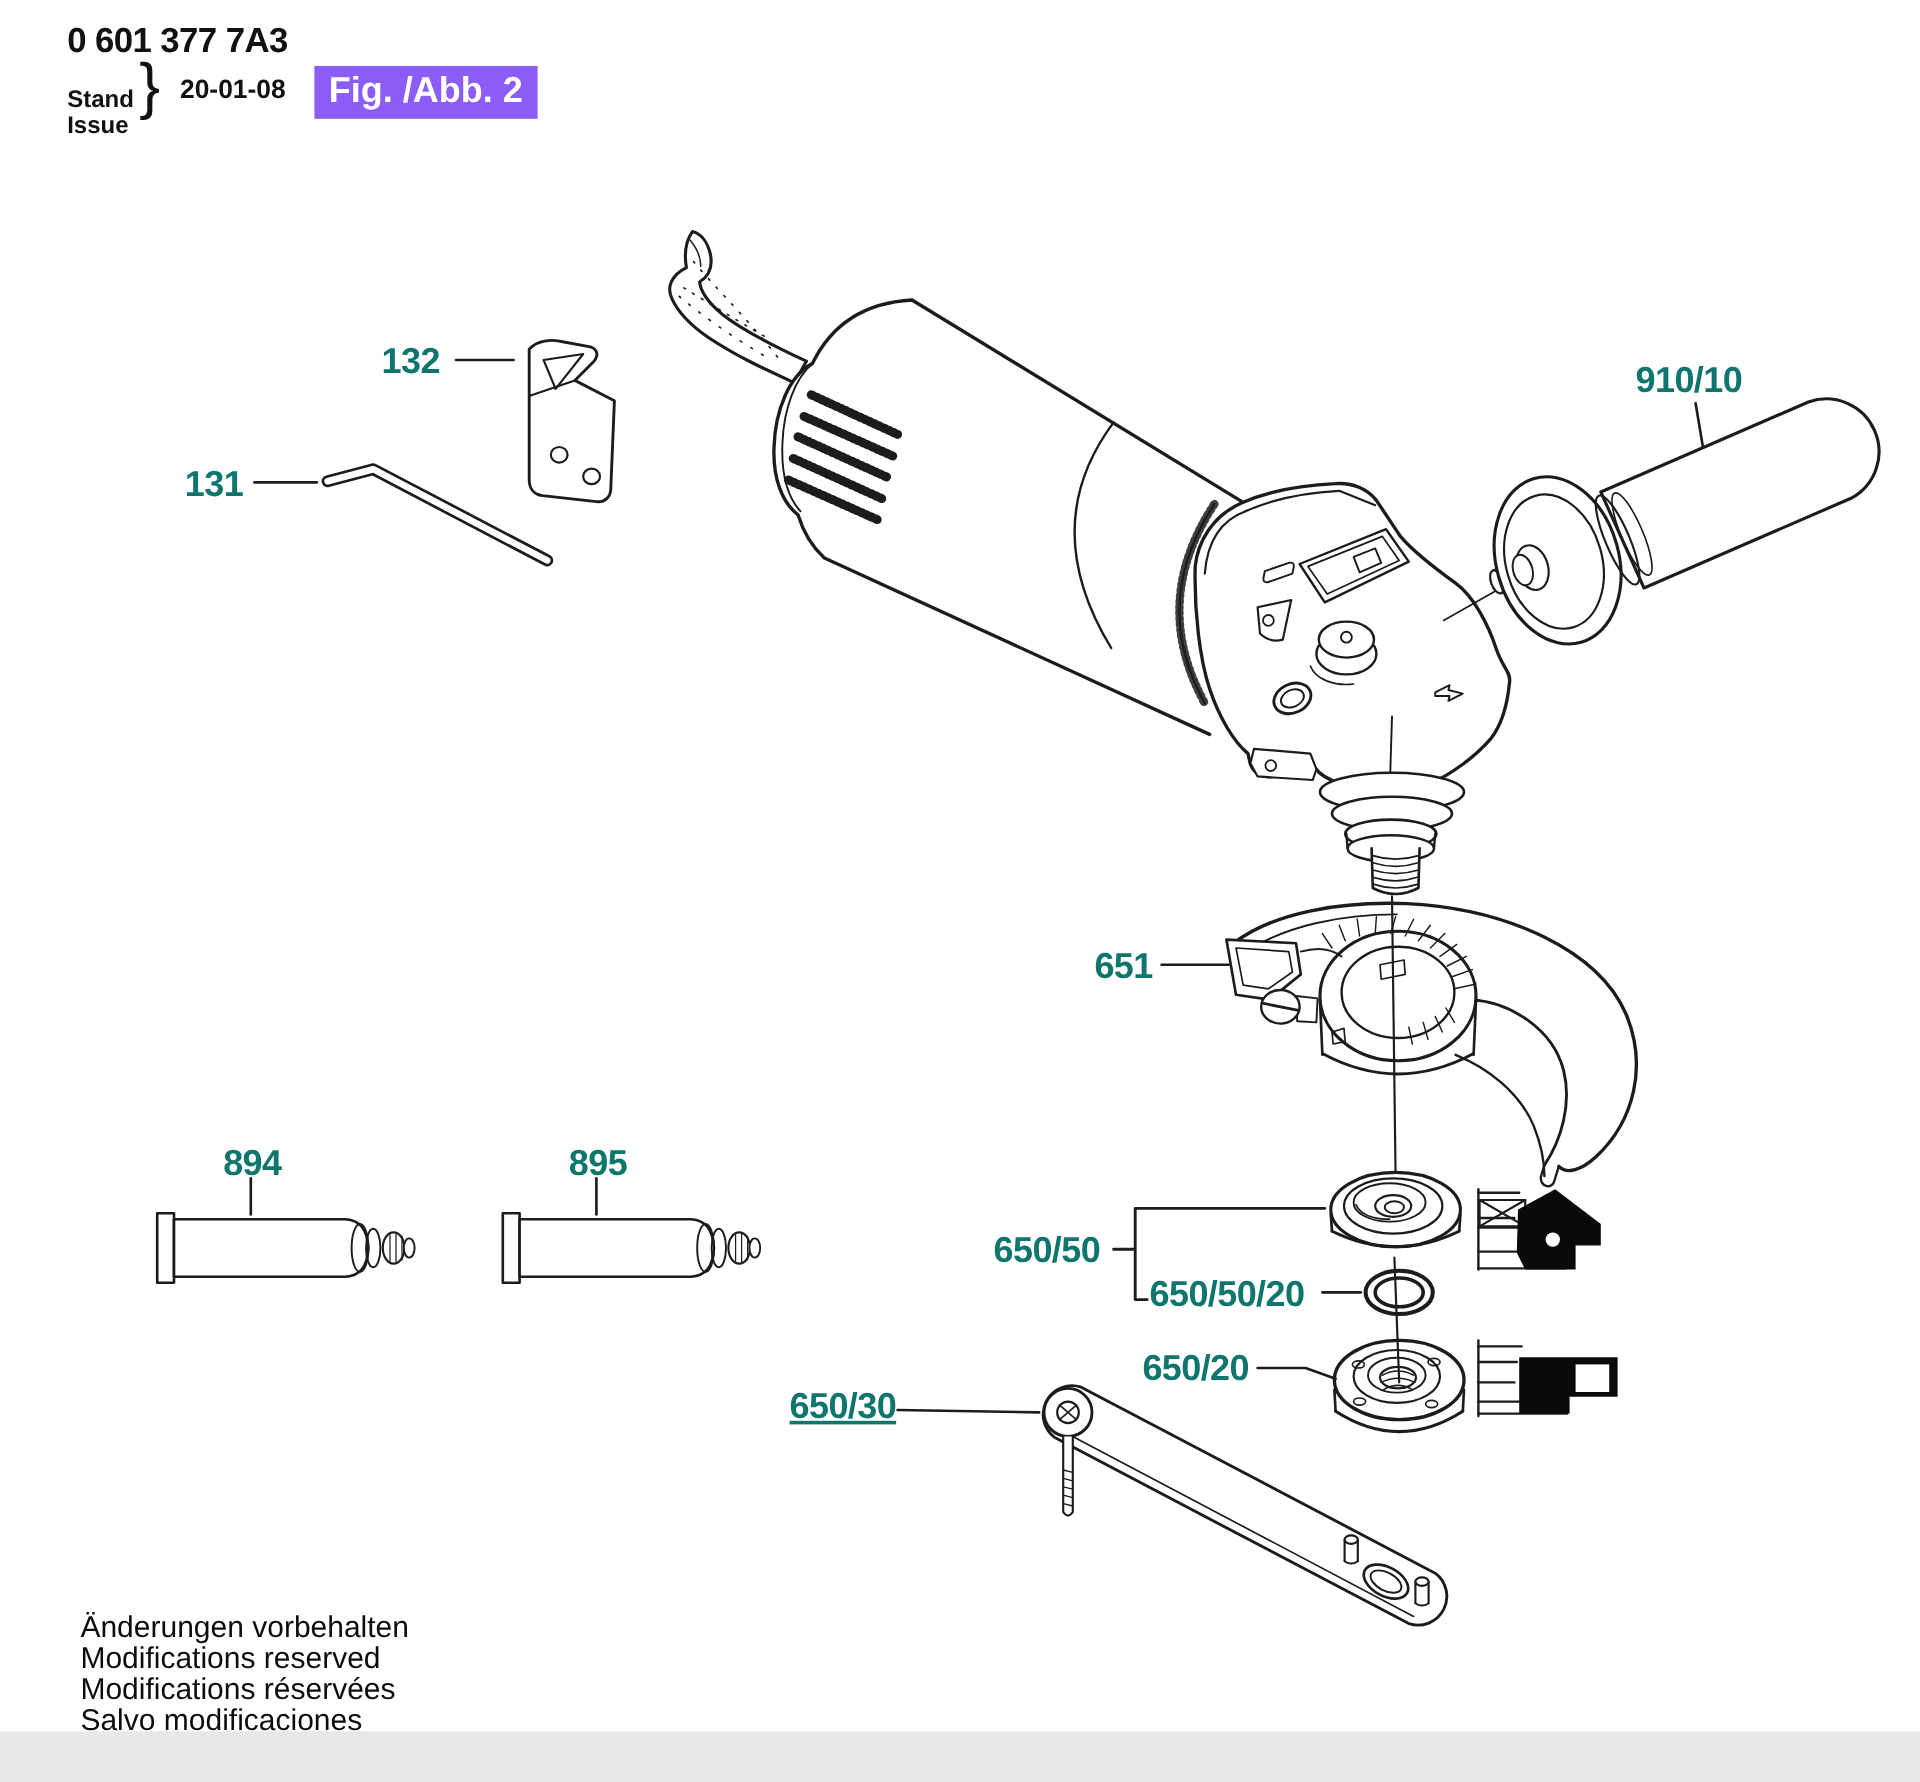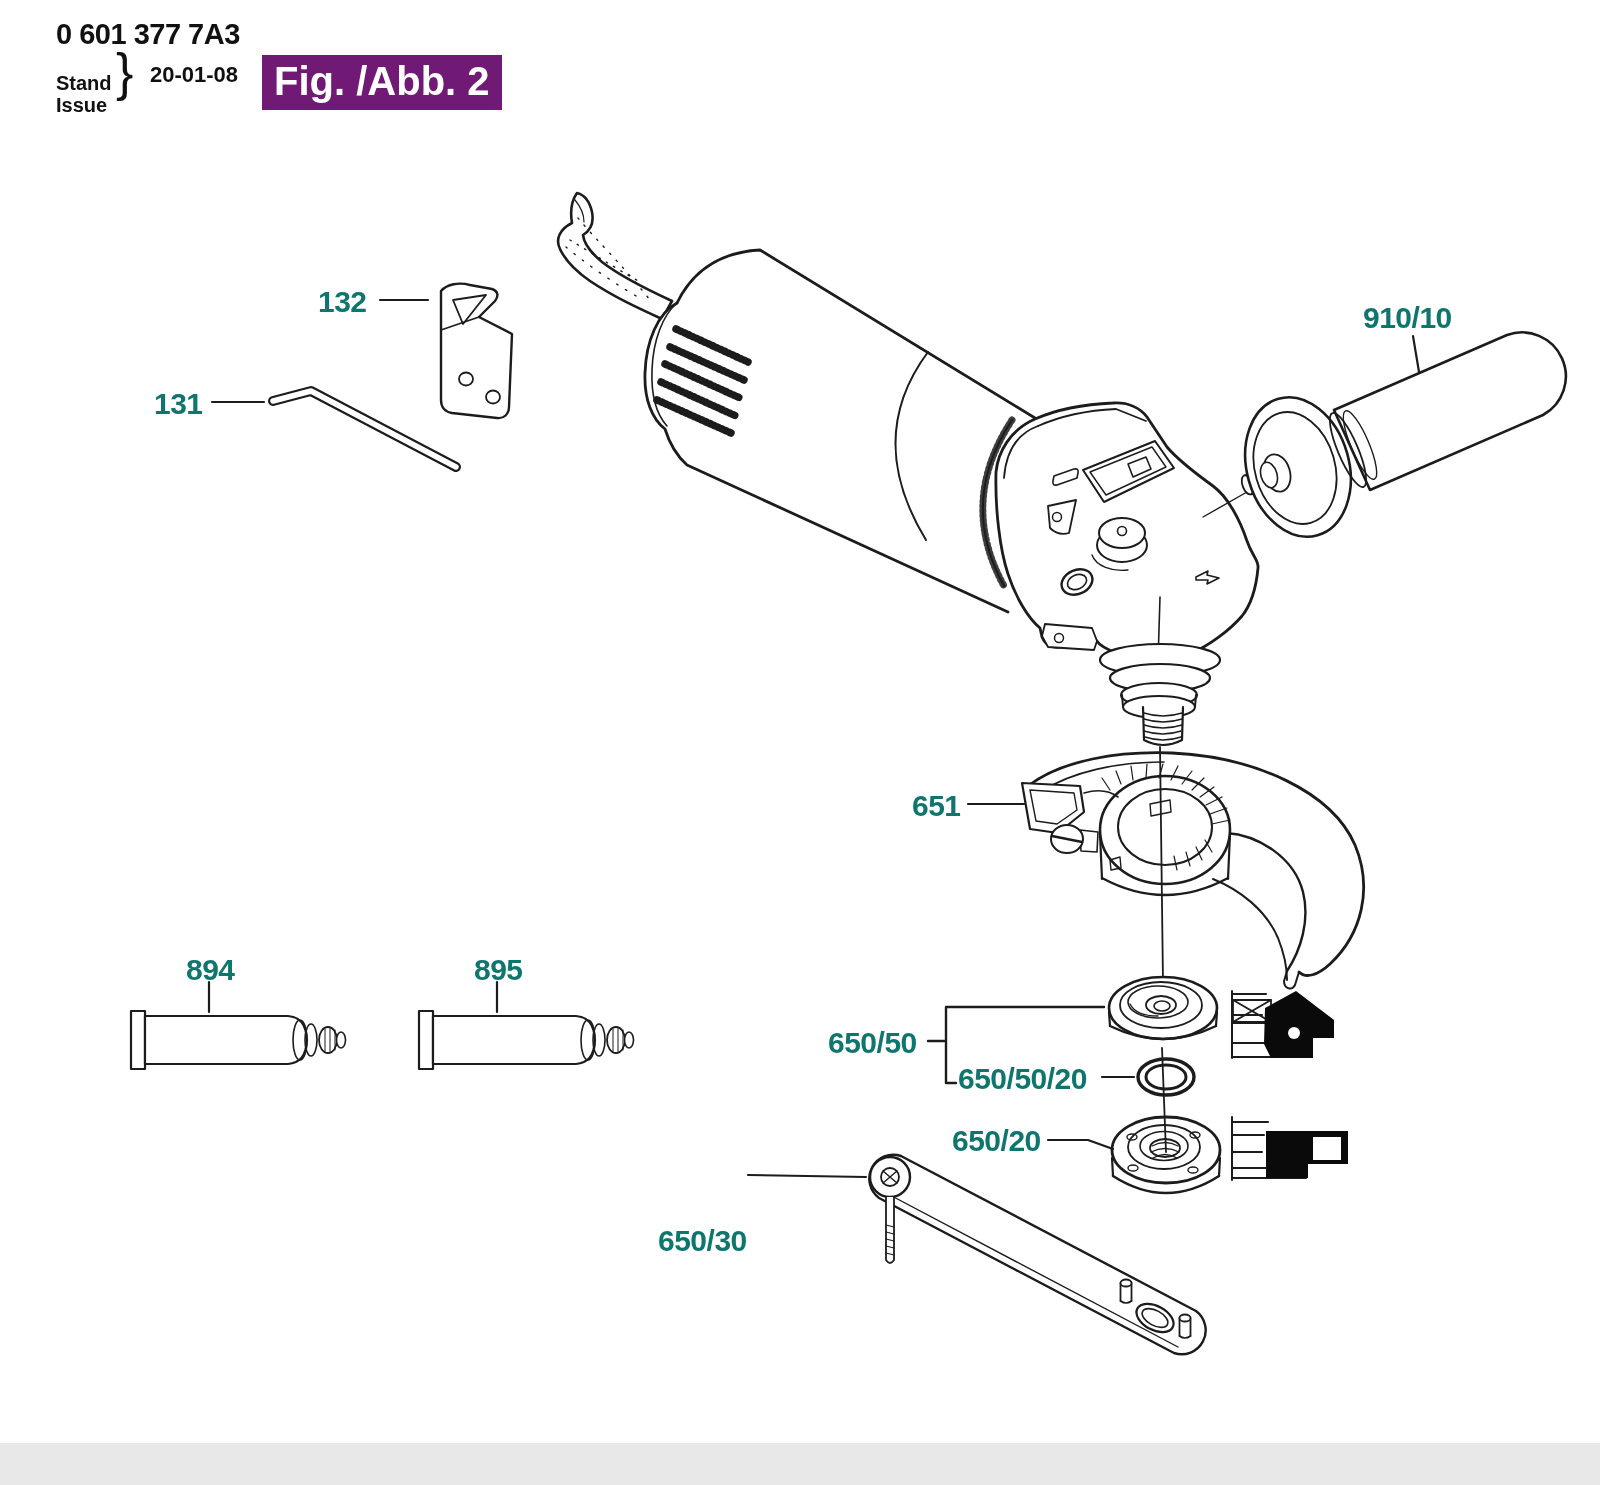--- a/index.html
+++ b/index.html
@@ -14,21 +14,21 @@
   #artwork{position:absolute;left:0;top:0;width:1600px;height:1485px;}
   .abs{position:absolute;white-space:nowrap;}
   .part-label{
     font-size:30px;font-weight:700;letter-spacing:-0.5px;color:#0f766e;
   }
   .pn{font-size:29px;font-weight:700;letter-spacing:-0.5px;}
   .stand-issue{font-size:20px;font-weight:700;line-height:22px;margin-top:18px;}
   .brace{font-size:52px;font-weight:400;line-height:52px;}
   .date{font-size:22px;font-weight:700;}
   .fig-box{
-    background:#701a75;color:#fff;font-size:40px;font-weight:700;
+    background:#8b5cf6;color:#fff;font-size:30px;font-weight:700;
     padding:4px 12px 6px 12px;letter-spacing:0px;
   }
   .footer-line{font-size:25px;font-weight:400;line-height:26px;color:#0d0d0d;}
 </style>
 </head>
 <body>
 
 <div id="page">
 
   <svg id="artwork" viewBox="0 0 1600 1485" fill="none" stroke="#1c1c1c" stroke-linecap="round" stroke-linejoin="round">
@@ -309,16 +309,22 @@
 
   <div class="abs part-label" style="left:318px;top:285px;">132</div>
   <div class="abs part-label" style="left:154px;top:387px;">131</div>
   <div class="abs part-label" style="left:1363px;top:301px;">910/10</div>
   <div class="abs part-label" style="left:912px;top:789px;">651</div>
   <div class="abs part-label" style="left:186px;top:953px;">894</div>
   <div class="abs part-label" style="left:474px;top:953px;">895</div>
   <div class="abs part-label" style="left:828px;top:1026px;">650/50</div>
   <div class="abs part-label" style="left:958px;top:1062px;">650/50/20</div>
   <div class="abs part-label" style="left:952px;top:1124px;">650/20</div>
-  <div class="abs part-label" style="left:658px;top:1224px;">650/30</div>
-
+  <div class="abs part-label" style="left:658px;top:1156px;text-decoration:underline;">650/30</div>
+
+  <div class="abs" style="left:67px;top:1343px;">
+    <div class="footer-line">Änderungen vorbehalten</div>
+    <div class="footer-line">Modifications reserved</div>
+    <div class="footer-line">Modifications réservées</div>
+    <div class="footer-line">Salvo modificaciones</div>
+  </div>
 
 </div>
 
 </body></html>

